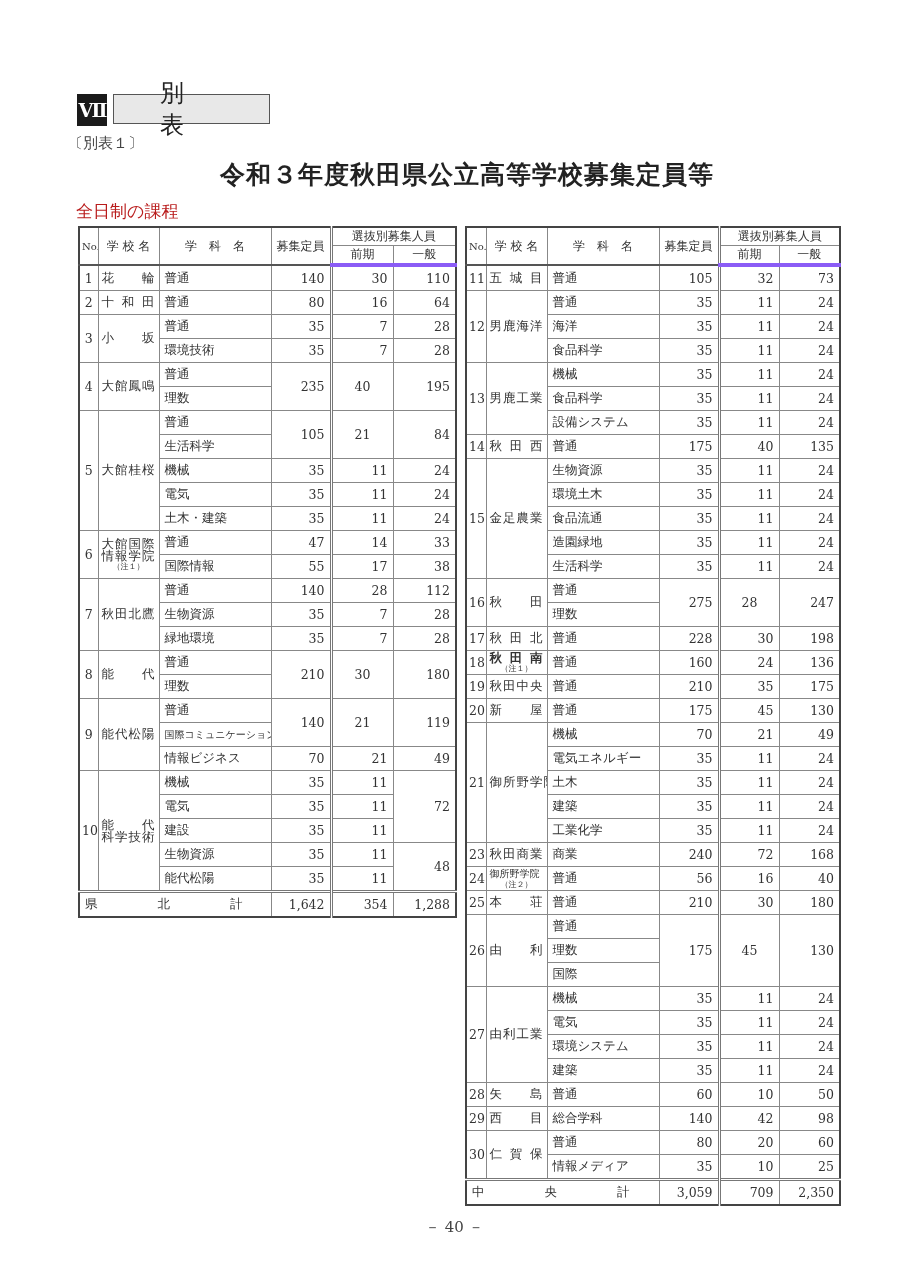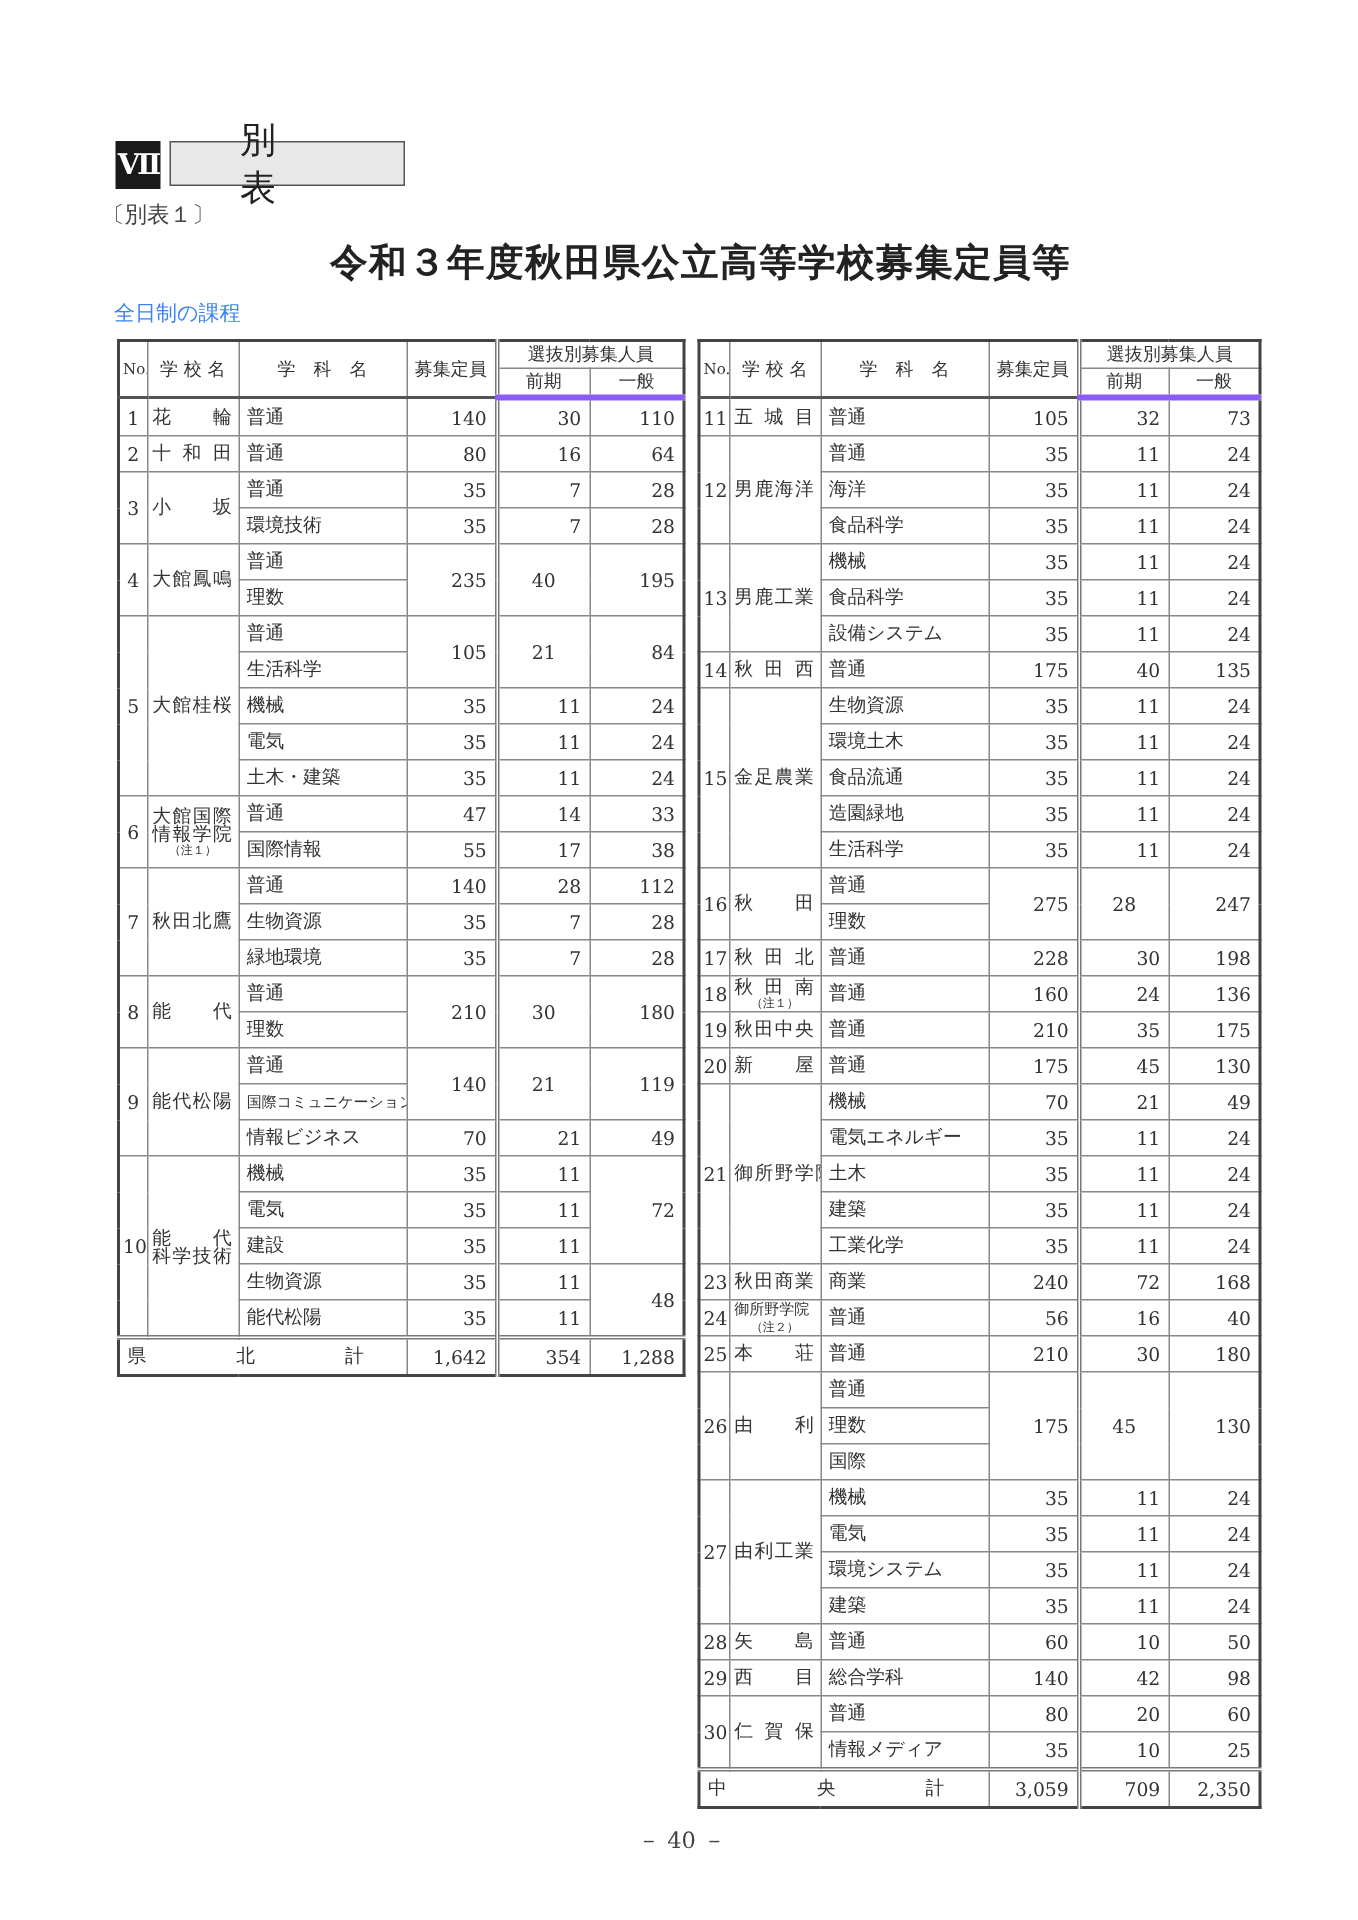--- a/index.html
+++ b/index.html
@@ -4,21 +4,21 @@
 <style>
   html, body { margin:0; padding:0; background:#fff; }
   body { width:905px; height:1280px; position:relative; overflow:hidden;
          font-family:"DejaVu Serif","Liberation Serif",serif; color:#333; }
   .sec-badge { position:absolute; left:77px; top:94px; width:30px; height:32px; background:#1a1a1a; color:#fff;
                font-size:19px; font-weight:bold; display:flex; align-items:center; justify-content:center; letter-spacing:-2px; }
   .sec-box { position:absolute; left:113px; top:94px; width:157px; height:30px; border:1px solid #555; background:#e8e8e8;
              font-size:24px; display:flex; align-items:center; justify-content:center; letter-spacing:46px; padding-left:46px; box-sizing:border-box; color:#222; }
   .subref { position:absolute; left:68px; top:134px; font-size:15px; color:#444; }
   .main-title { position:absolute; left:220px; top:158px; font-size:25px; font-weight:bold; color:#222; letter-spacing:1px; }
-  .course { position:absolute; left:76px; top:200px; font-size:14px; color:#3b82f6; }
+  .course { position:absolute; left:76px; top:200px; font-size:17px; color:#b91c1c; }
   table.t { position:absolute; border-collapse:collapse; font-size:12.5px; table-layout:fixed; }
   table.t { border:2px solid #444; }
   table.t td, table.t th { border:1px solid #888; padding:0 5px; height:23px; font-weight:normal; color:#333; white-space:nowrap; overflow:hidden; }
   table.t th { height:14px; font-size:12px; text-align:center; padding:0 2px; }
   table.t td.num { text-align:right; }
   table.t td.no { text-align:center; padding:0 2px; }
   table.t td.school { letter-spacing:1px; padding:0 3px; }
   table.t td.school.spread { text-align:justify; text-align-last:justify; }
   table.t .dbl-l { border-left:3px double #777; }
   table.t tr.head-bottom th, table.t tr.head-bottom2 th { border-bottom:4px solid #8b5cf6; }
@@ -382,21 +382,21 @@
     <td class="school spread">秋 田 北</td>
     <td>普通</td>
     <td class="num">228</td>
     <td class="num dbl-l">30</td>
     <td class="num">198</td>
   </tr>
 
   <tr>
     <td class="no">18</td>
     <td class="school">
-      <span class="school-multi" style="text-align:justify;text-align-last:justify;">秋 田 南</span>
+      <span class="school-multi" style="text-align:justify;text-align-last:justify;font-weight:bold;">秋 田 南</span>
       <span class="note">（注１）</span>
     </td>
     <td>普通</td>
     <td class="num">160</td>
     <td class="num dbl-l">24</td>
     <td class="num">136</td>
   </tr>
 
   <tr>
     <td class="no">19</td>

